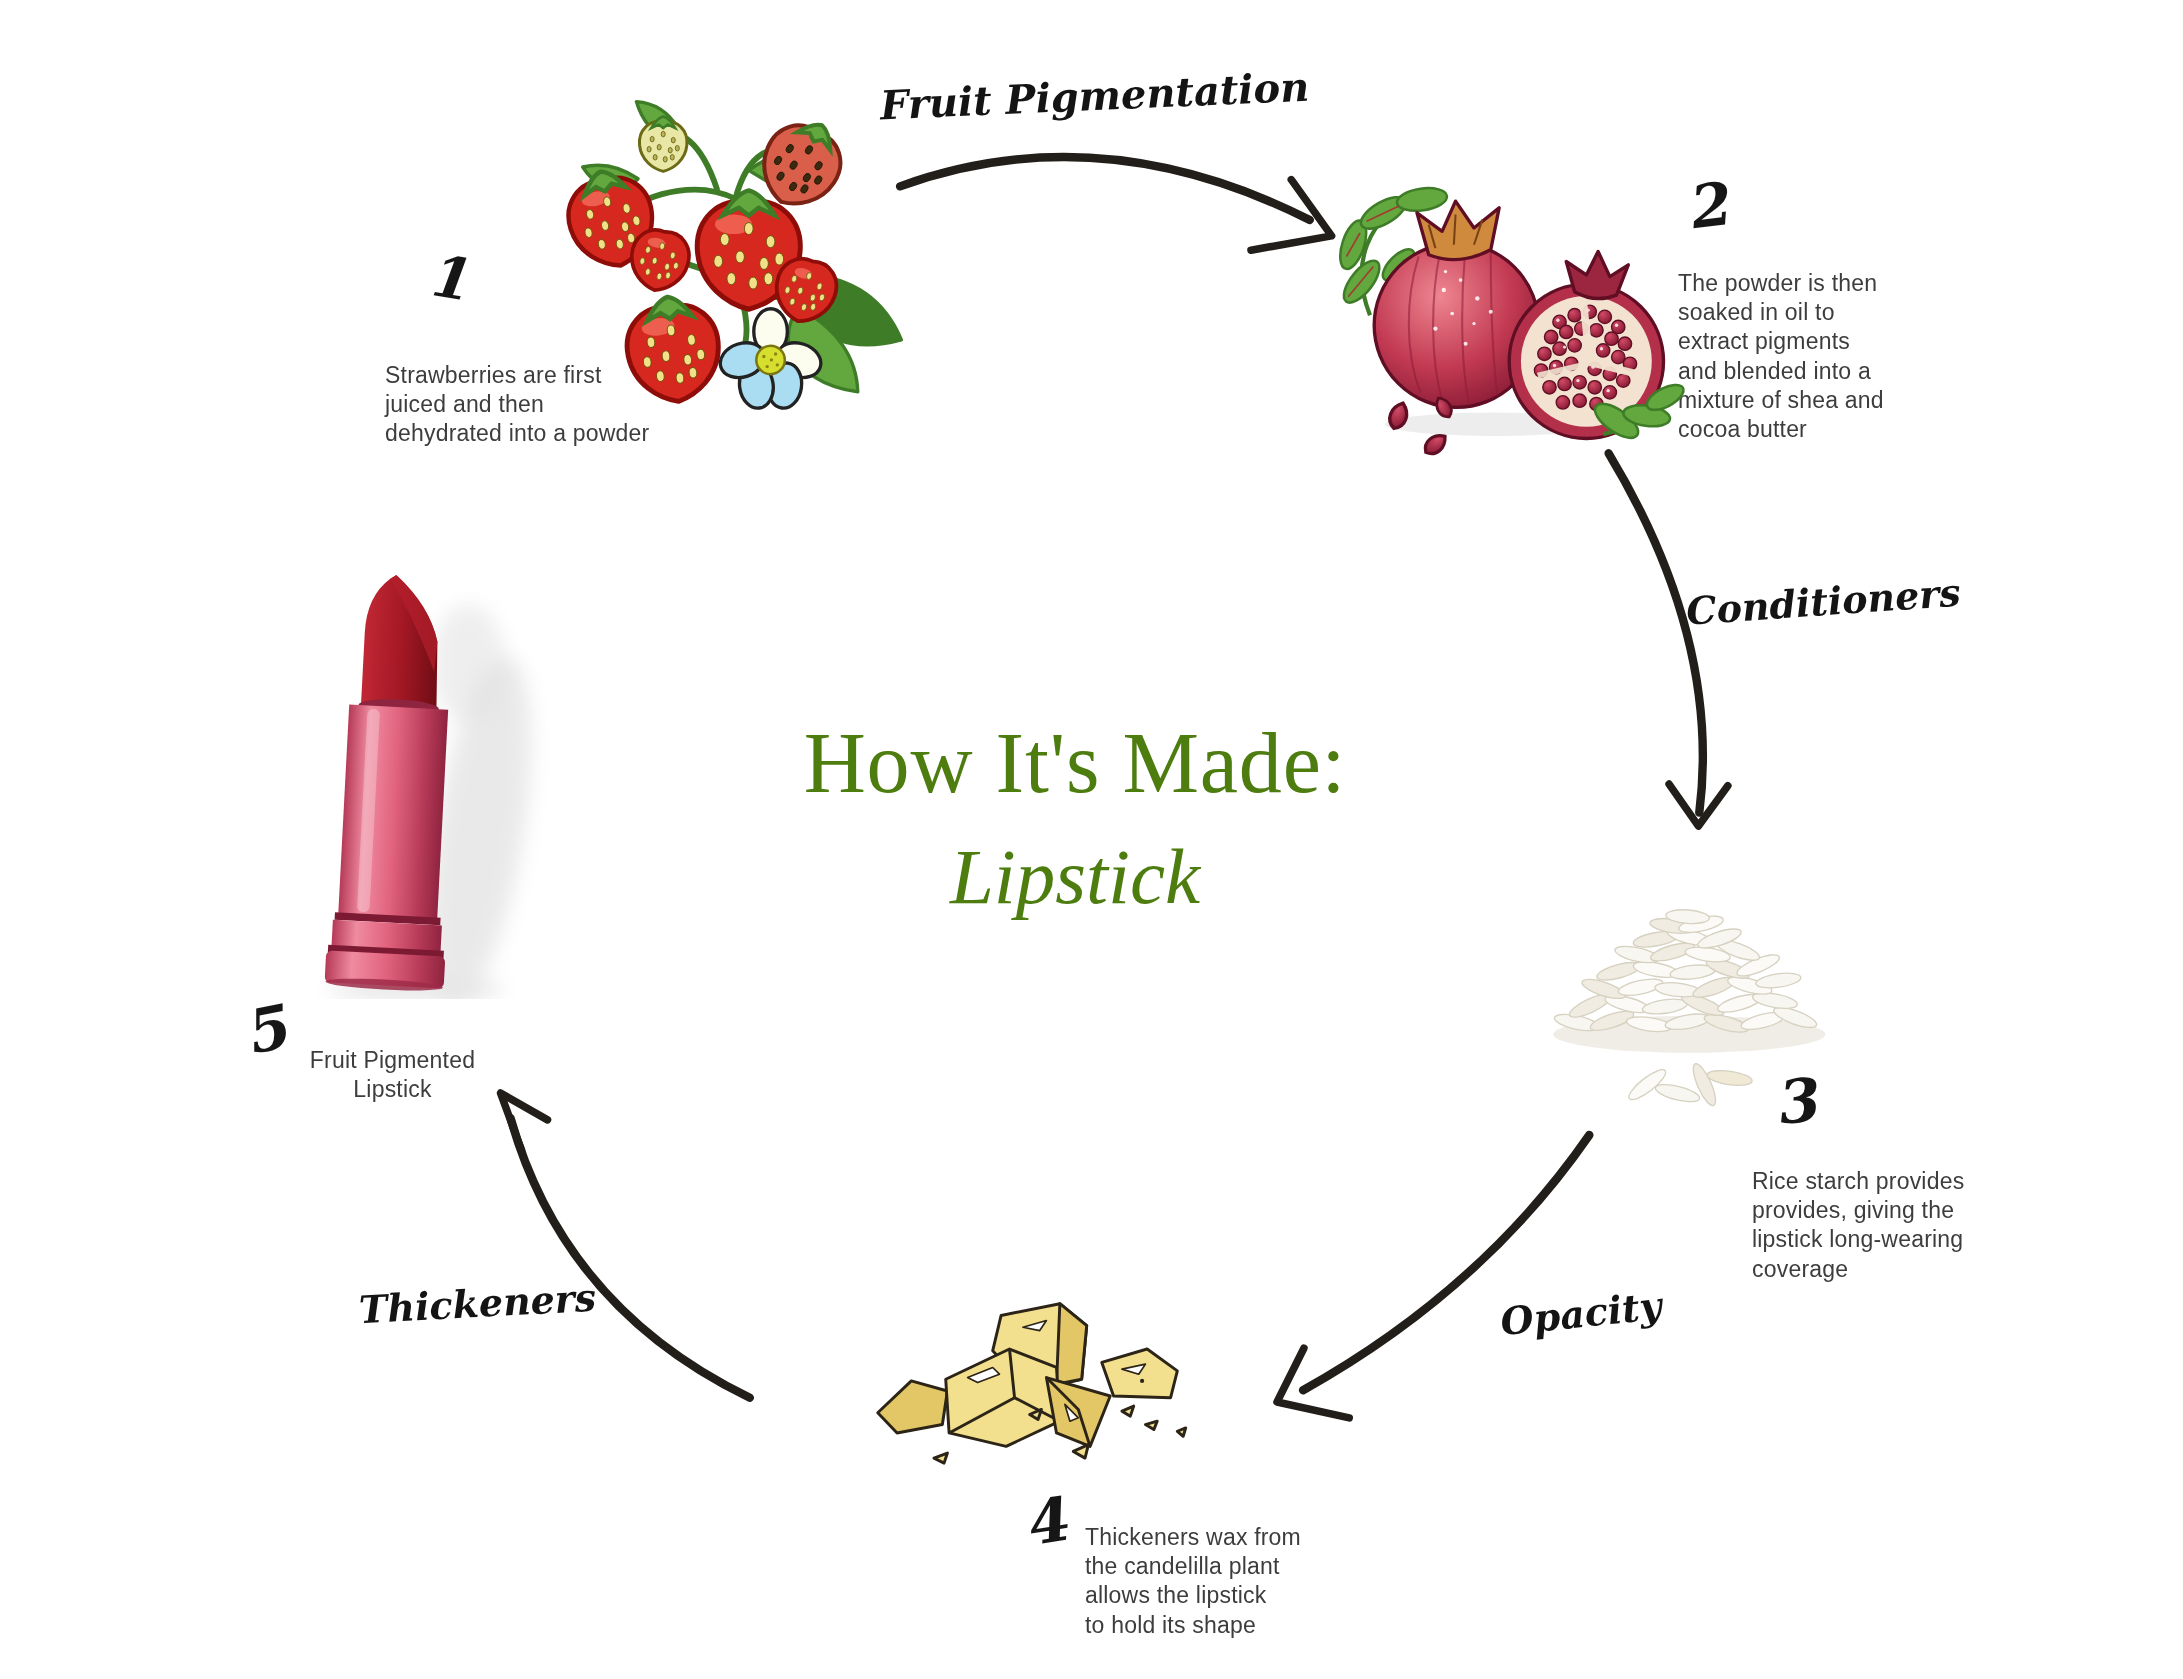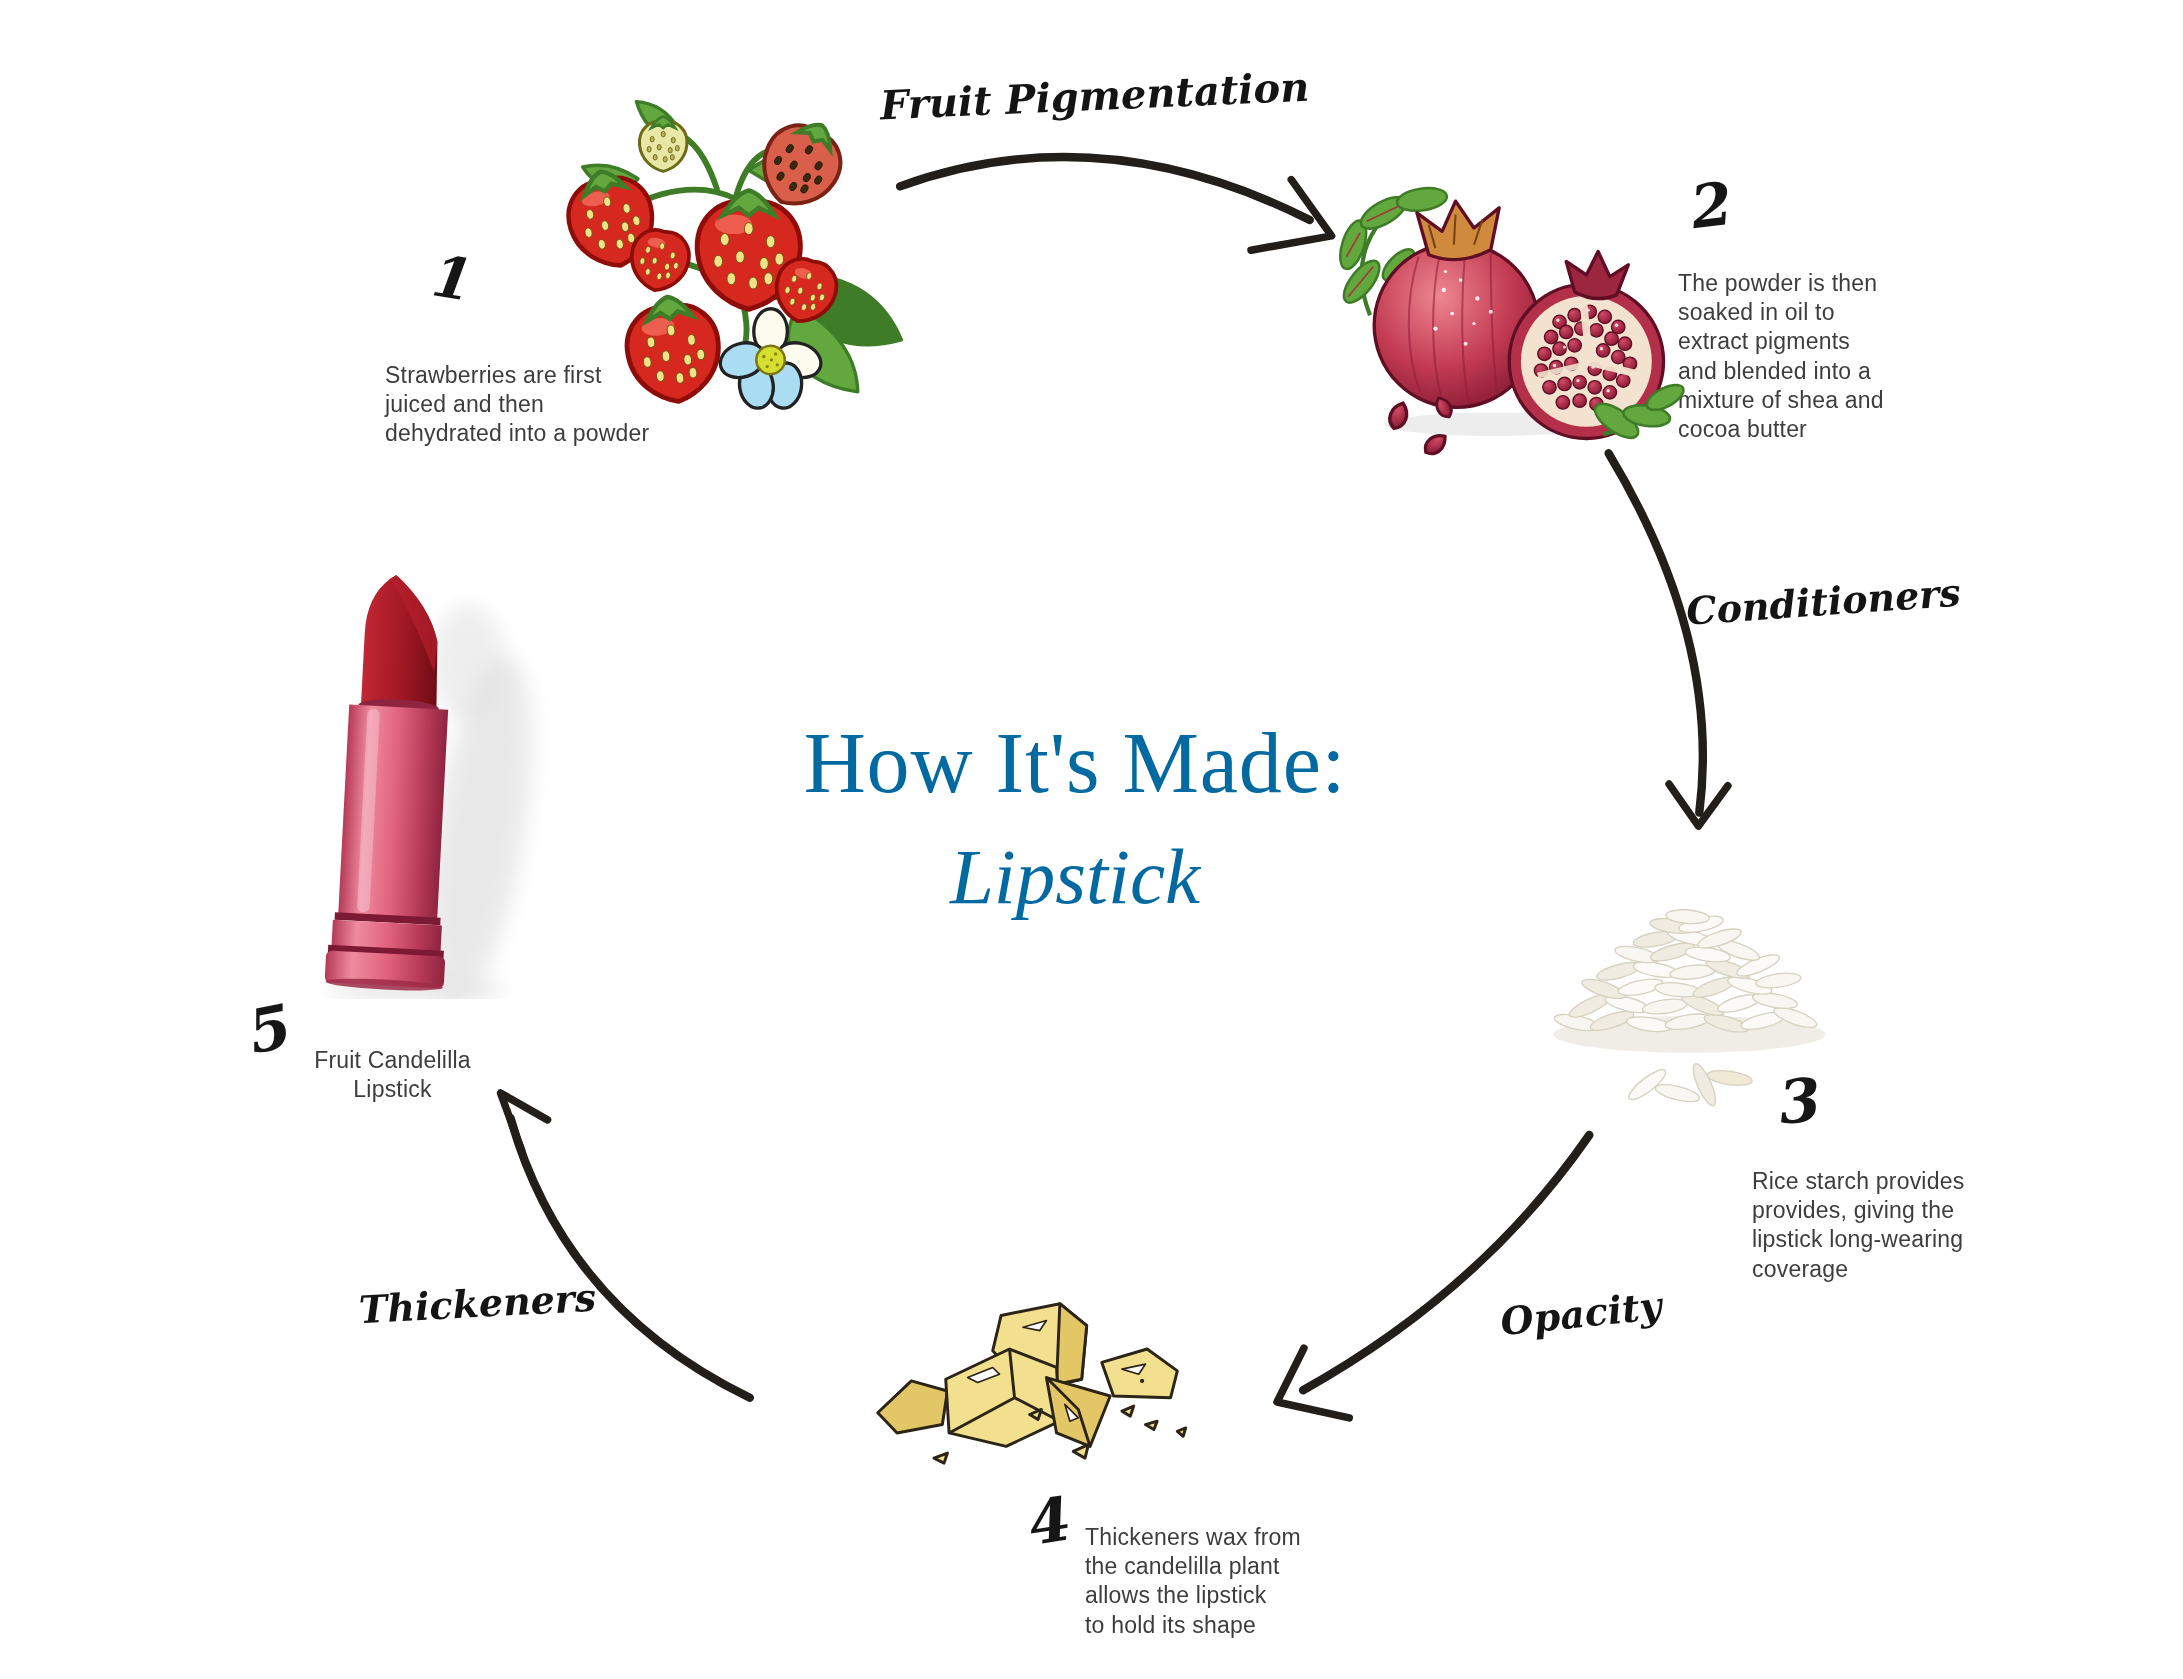--- a/index.html
+++ b/index.html
@@ -15,21 +15,21 @@
   html,body{margin:0;padding:0;background:#ffffff;}
   .canvas{position:relative;width:2183px;height:1679px;background:#ffffff;overflow:hidden;
           font-family:"Liberation Sans",sans-serif;}
   .illu{position:absolute;}
   .num{position:absolute;font-family:"DejaVu Serif",serif;font-style:italic;font-weight:bold;
        color:#161616;line-height:1;}
   .desc{position:absolute;color:var(--text);font-size:23px;line-height:1.27;
         white-space:pre-line;letter-spacing:0.2px;margin-top:20px;}
   .script{position:absolute;font-family:"DejaVu Serif",serif;font-style:italic;font-weight:bold;
           color:#141414;white-space:nowrap;text-align:center;line-height:1;}
-  .title{position:absolute;left:739px;top:718px;width:672px;text-align:center;color:#0369a1;}
+  .title{position:absolute;left:739px;top:718px;width:672px;text-align:center;color:#4d7c0f;}
   .title-main{font-family:"Liberation Serif",serif;font-size:86px;line-height:1.05;letter-spacing:0.8px;}
   .title-sub{font-family:"Liberation Serif",serif;font-style:italic;font-size:79px;margin-top:23.5px;}
   .arrows{position:absolute;left:0;top:0;pointer-events:none;}
   .g1{fill:#f8f6f1;} .g2{fill:#f0ece1;} .g3{fill:#fbfaf7;} .g4{fill:#efe9d6;}
   .grain{stroke:var(--rice-edge);stroke-width:1.6;}
   .waxchunk{stroke:var(--wax-line);stroke-width:3.5;stroke-linejoin:round;}
 </style>
 </head>
 <body>
 
@@ -82,21 +82,21 @@
 mixture of shea and
 cocoa butter</div>
   <div class="desc" style="left:1752px;top:1147px;width:235px;">Rice starch provides
 provides, giving the
 lipstick long-wearing
 coverage</div>
   <div class="desc" style="left:1085px;top:1503px;width:218px;">Thickeners wax from
 the candelilla plant
 allows the lipstick
 to hold its shape</div>
-  <div class="desc" style="left:296px;top:1026px;width:193px;text-align:center;">Fruit Candelilla
+  <div class="desc" style="left:296px;top:1026px;width:193px;text-align:center;">Fruit Pigmented
 Lipstick</div>
 
   <svg class="illu" style="left:537px;top:63px;" width="395" height="390" viewBox="0 0 470 465">
     <defs>
       <g id="seedset">
         <ellipse cx="-22" cy="-12" rx="4" ry="5.5"></ellipse>
           <ellipse cx="0" cy="-22" rx="4" ry="5.5"></ellipse>
         <ellipse cx="20" cy="-10" rx="4" ry="5.5"></ellipse>
           <ellipse cx="-28" cy="8" rx="4" ry="5.5"></ellipse>
         <ellipse cx="-8" cy="4" rx="4" ry="5.5"></ellipse>

